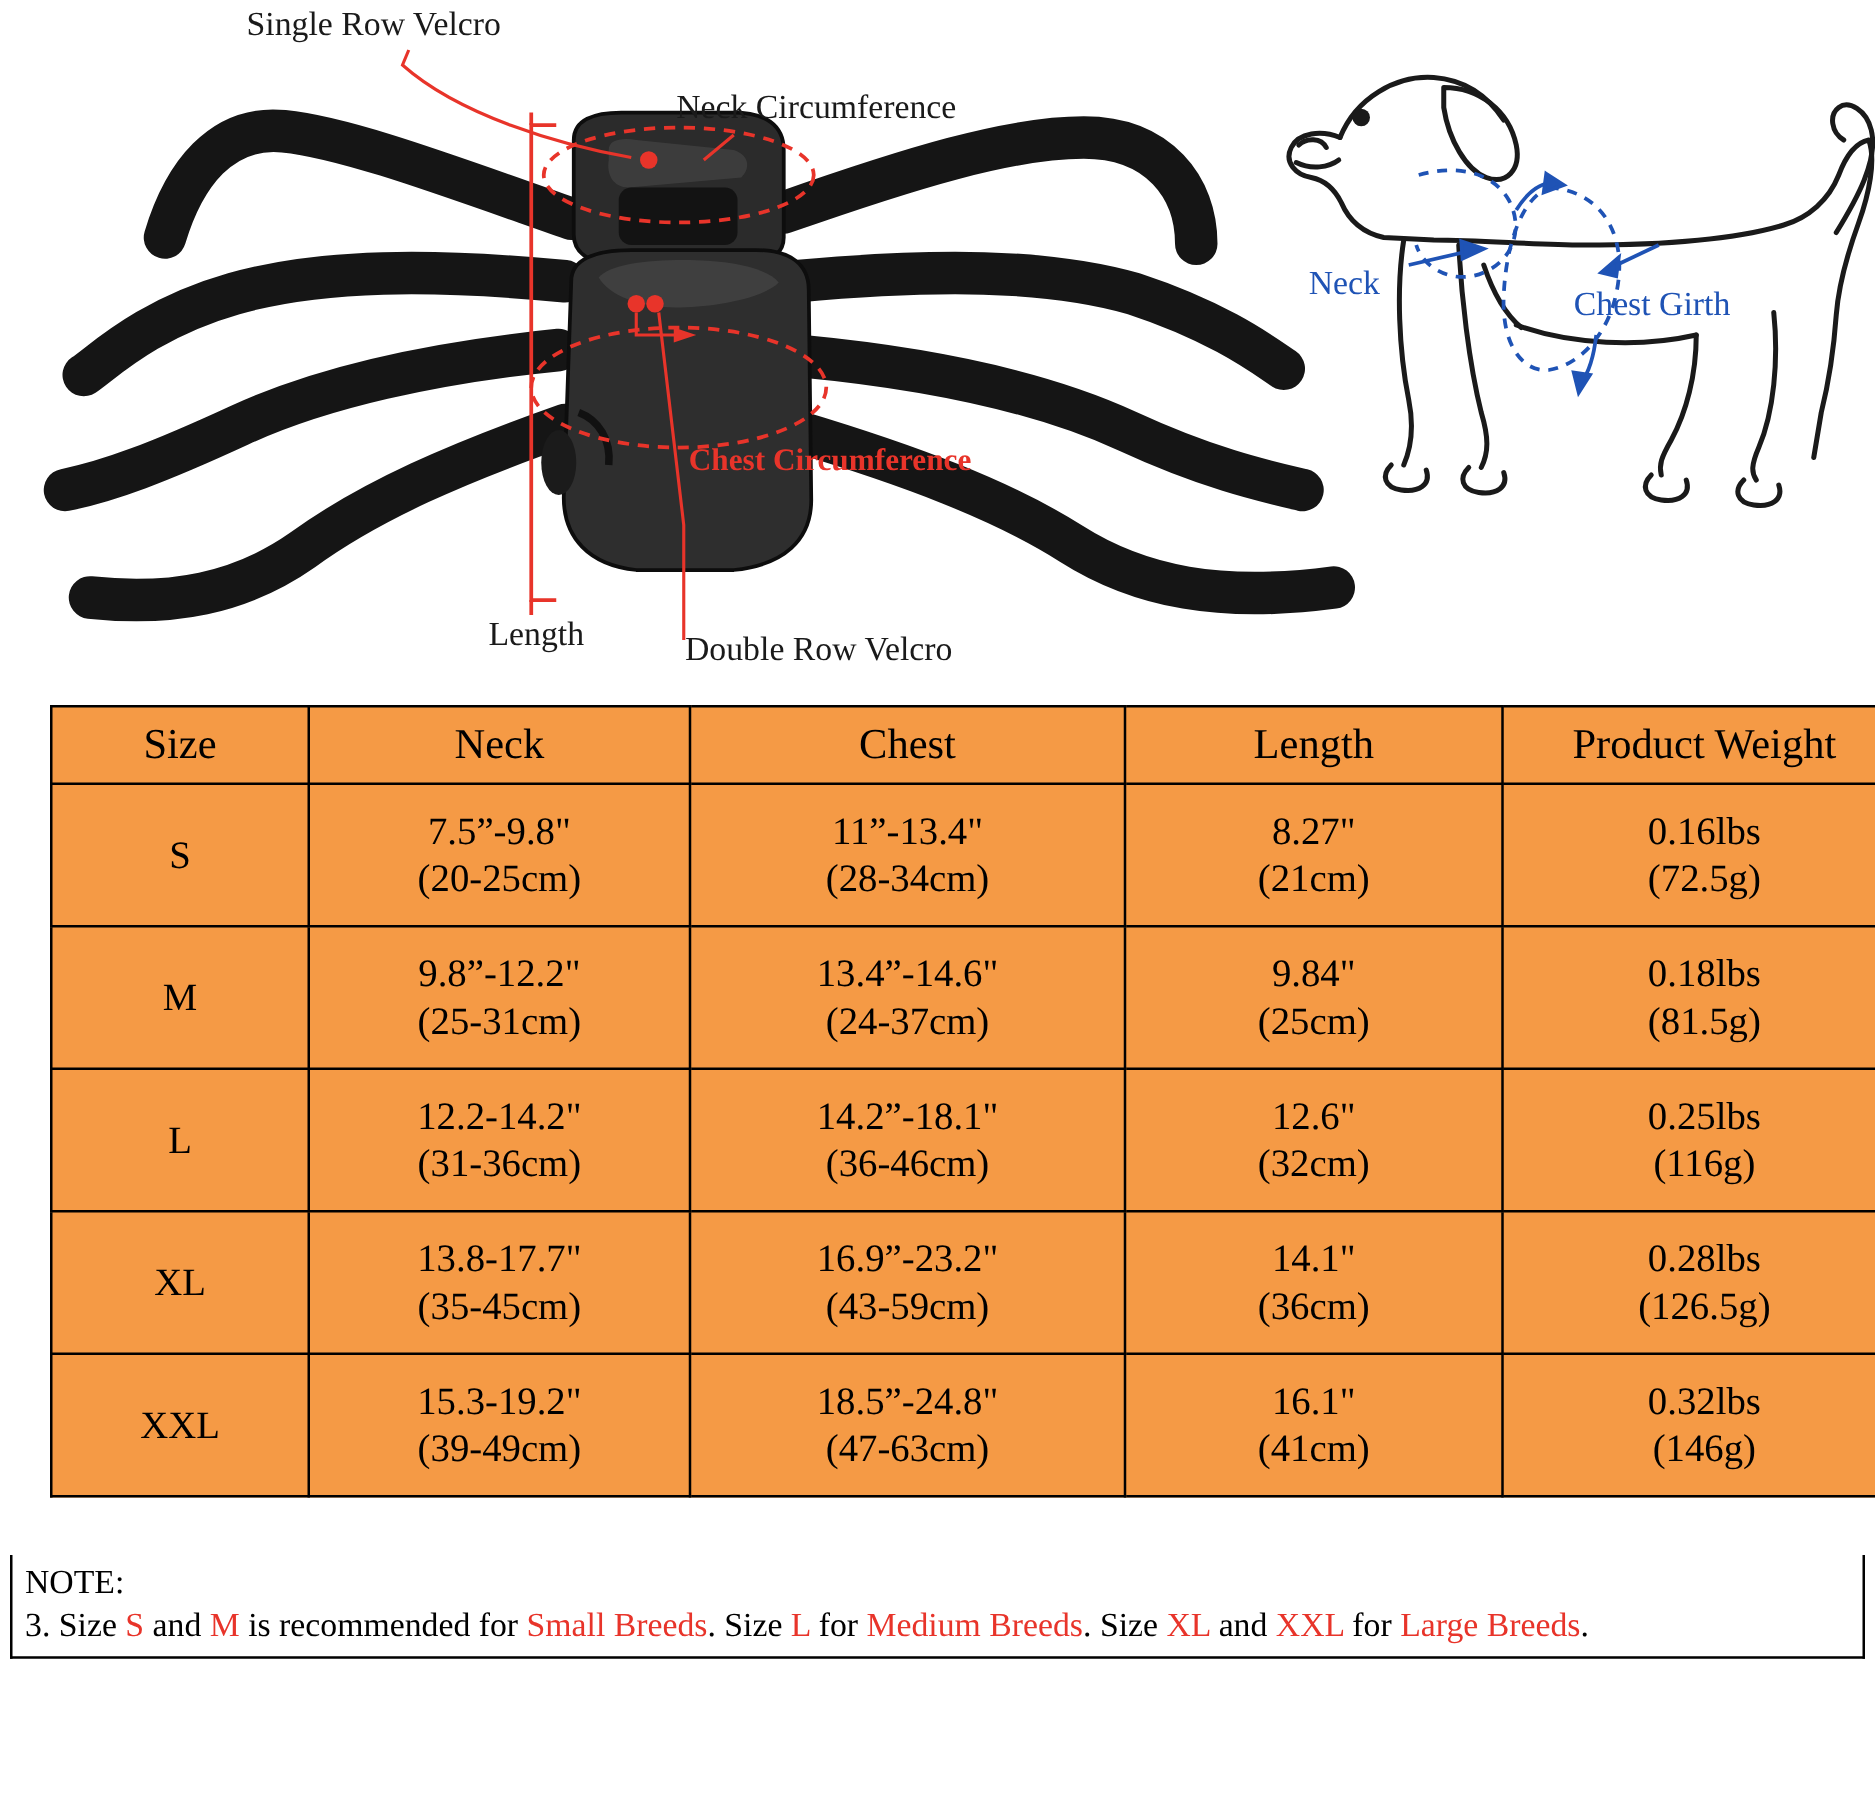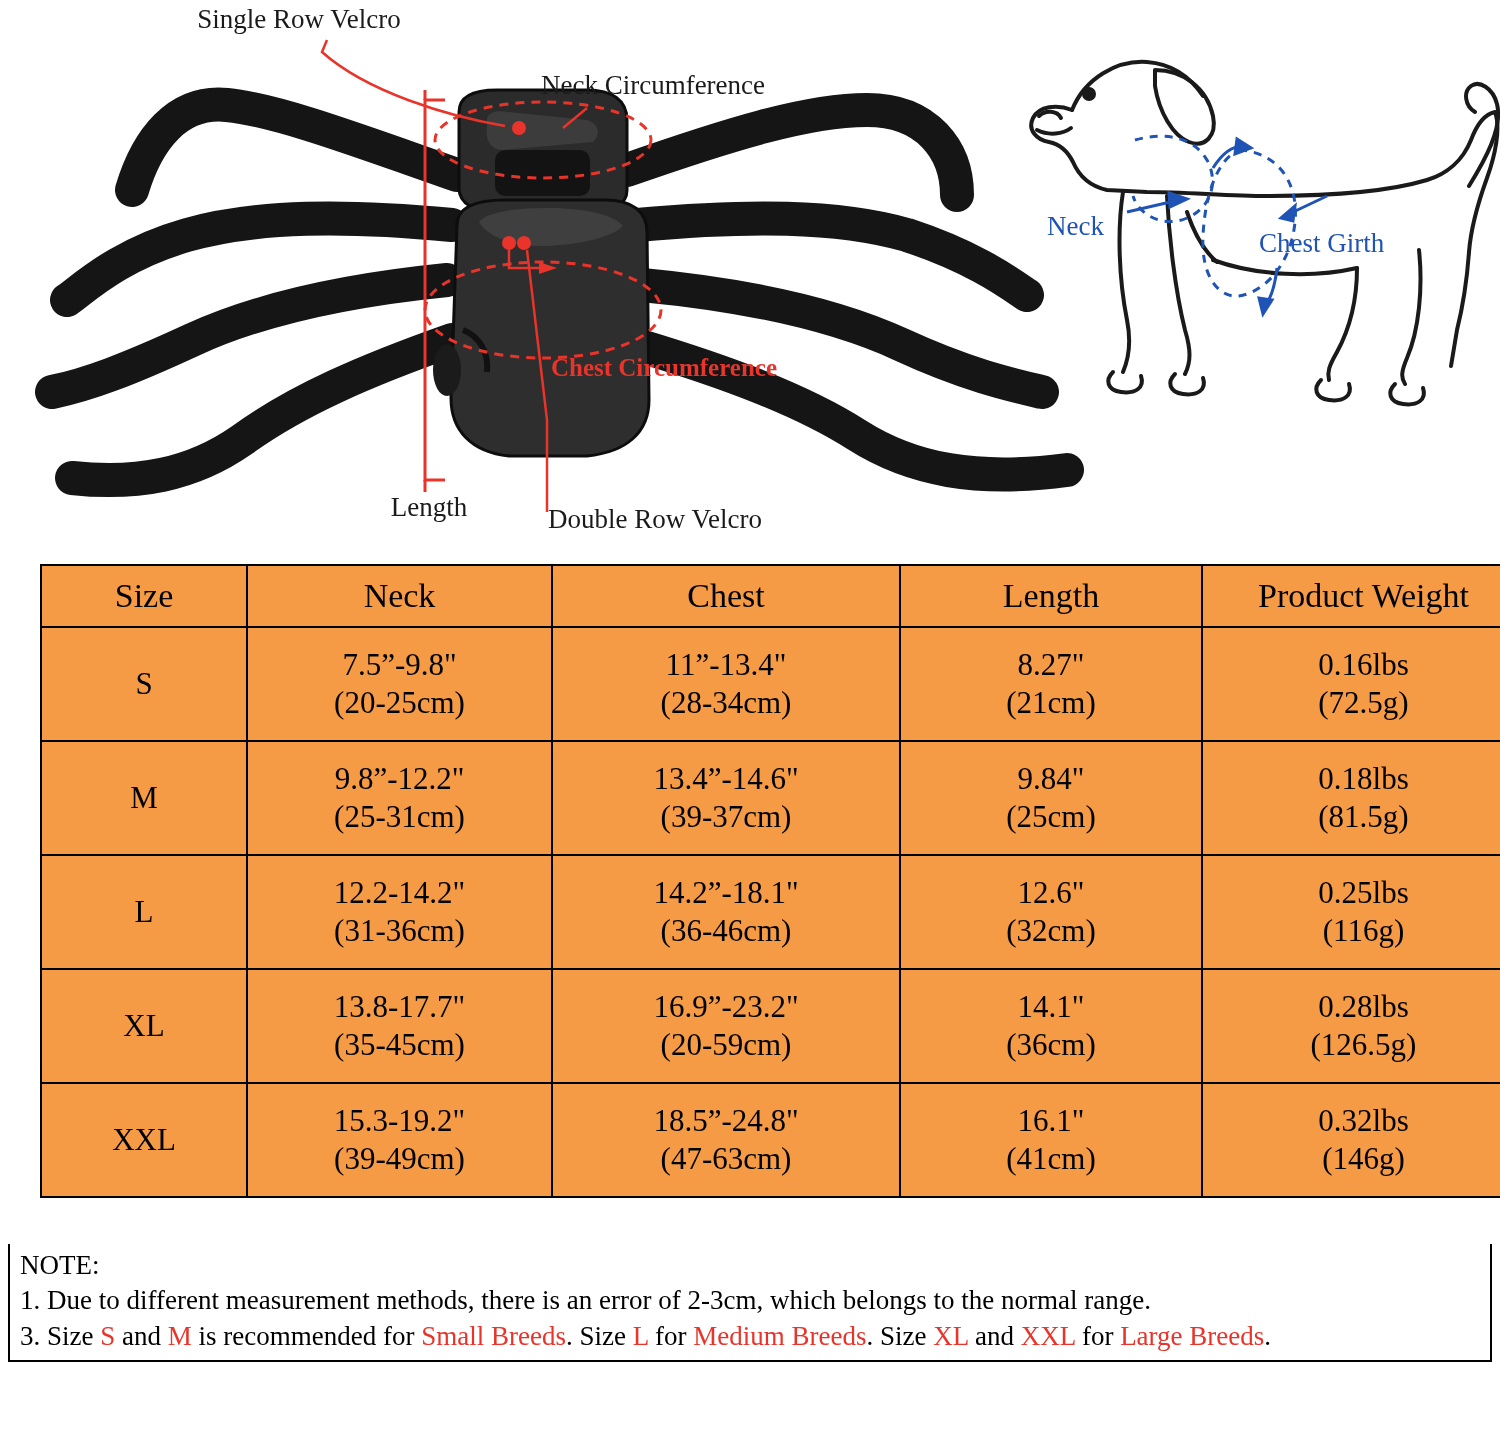--- a/index.html
+++ b/index.html
@@ -252,21 +252,21 @@
         </td>
       </tr>
       <tr>
         <td class="size-cell">M</td>
         <td>
           <div>9.8”-12.2"</div>
           <div>(25-31cm)</div>
         </td>
         <td>
           <div>13.4”-14.6"</div>
-          <div>(39-37cm)</div>
+          <div>(24-37cm)</div>
         </td>
         <td>
           <div>9.84"</div>
           <div>(25cm)</div>
         </td>
         <td>
           <div>0.18lbs</div>
           <div>(81.5g)</div>
         </td>
       </tr>
@@ -290,21 +290,21 @@
         </td>
       </tr>
       <tr>
         <td class="size-cell">XL</td>
         <td>
           <div>13.8-17.7"</div>
           <div>(35-45cm)</div>
         </td>
         <td>
           <div>16.9”-23.2"</div>
-          <div>(20-59cm)</div>
+          <div>(43-59cm)</div>
         </td>
         <td>
           <div>14.1"</div>
           <div>(36cm)</div>
         </td>
         <td>
           <div>0.28lbs</div>
           <div>(126.5g)</div>
         </td>
       </tr>
@@ -326,15 +326,14 @@
           <div>0.32lbs</div>
           <div>(146g)</div>
         </td>
       </tr>
     </tbody>
   </table>
 </div>
 
 <div id="note-block">
   <div class="note-title">NOTE:</div>
-  <div class="note-line">1. Due to different measurement methods, there is an error of 2-3cm, which belongs to the normal range.</div>
   <div class="note-line"><span>3. Size </span><span class="hl">S</span><span> and </span><span class="hl">M</span><span> is recommended for </span><span class="hl">Small Breeds</span><span>. Size </span><span class="hl">L</span><span> for </span><span class="hl">Medium Breeds</span><span>. Size </span><span class="hl">XL</span><span> and </span><span class="hl">XXL</span><span> for </span><span class="hl">Large Breeds</span><span>.</span></div>
 </div>
 
 </body></html>

